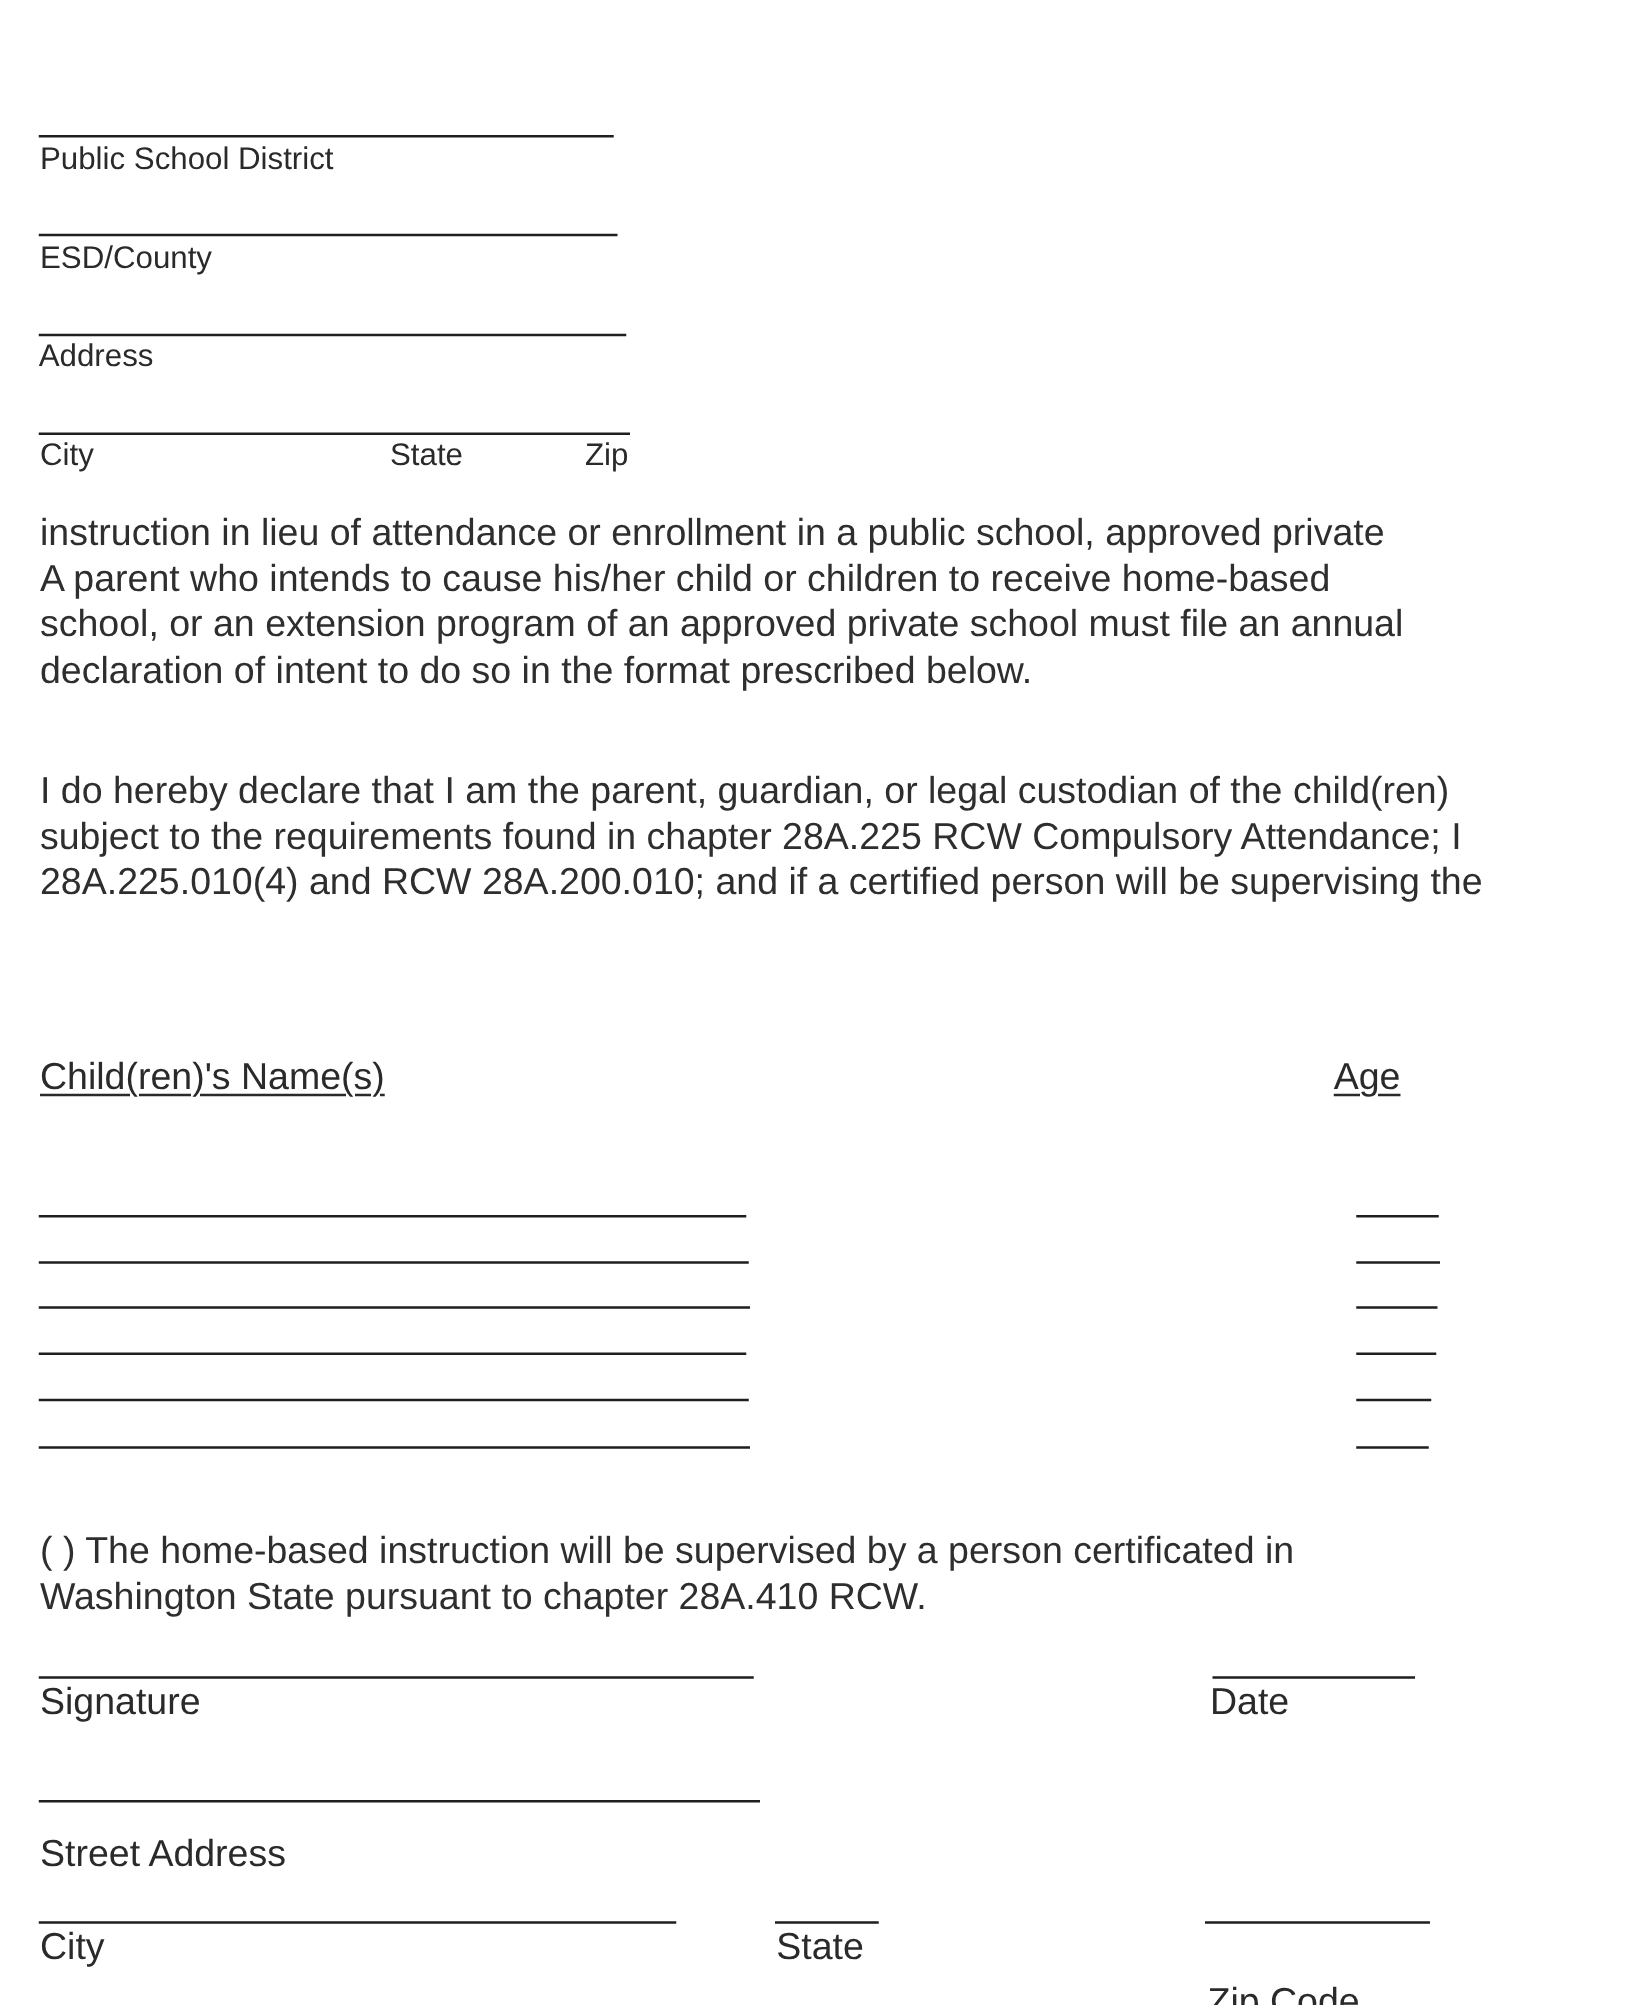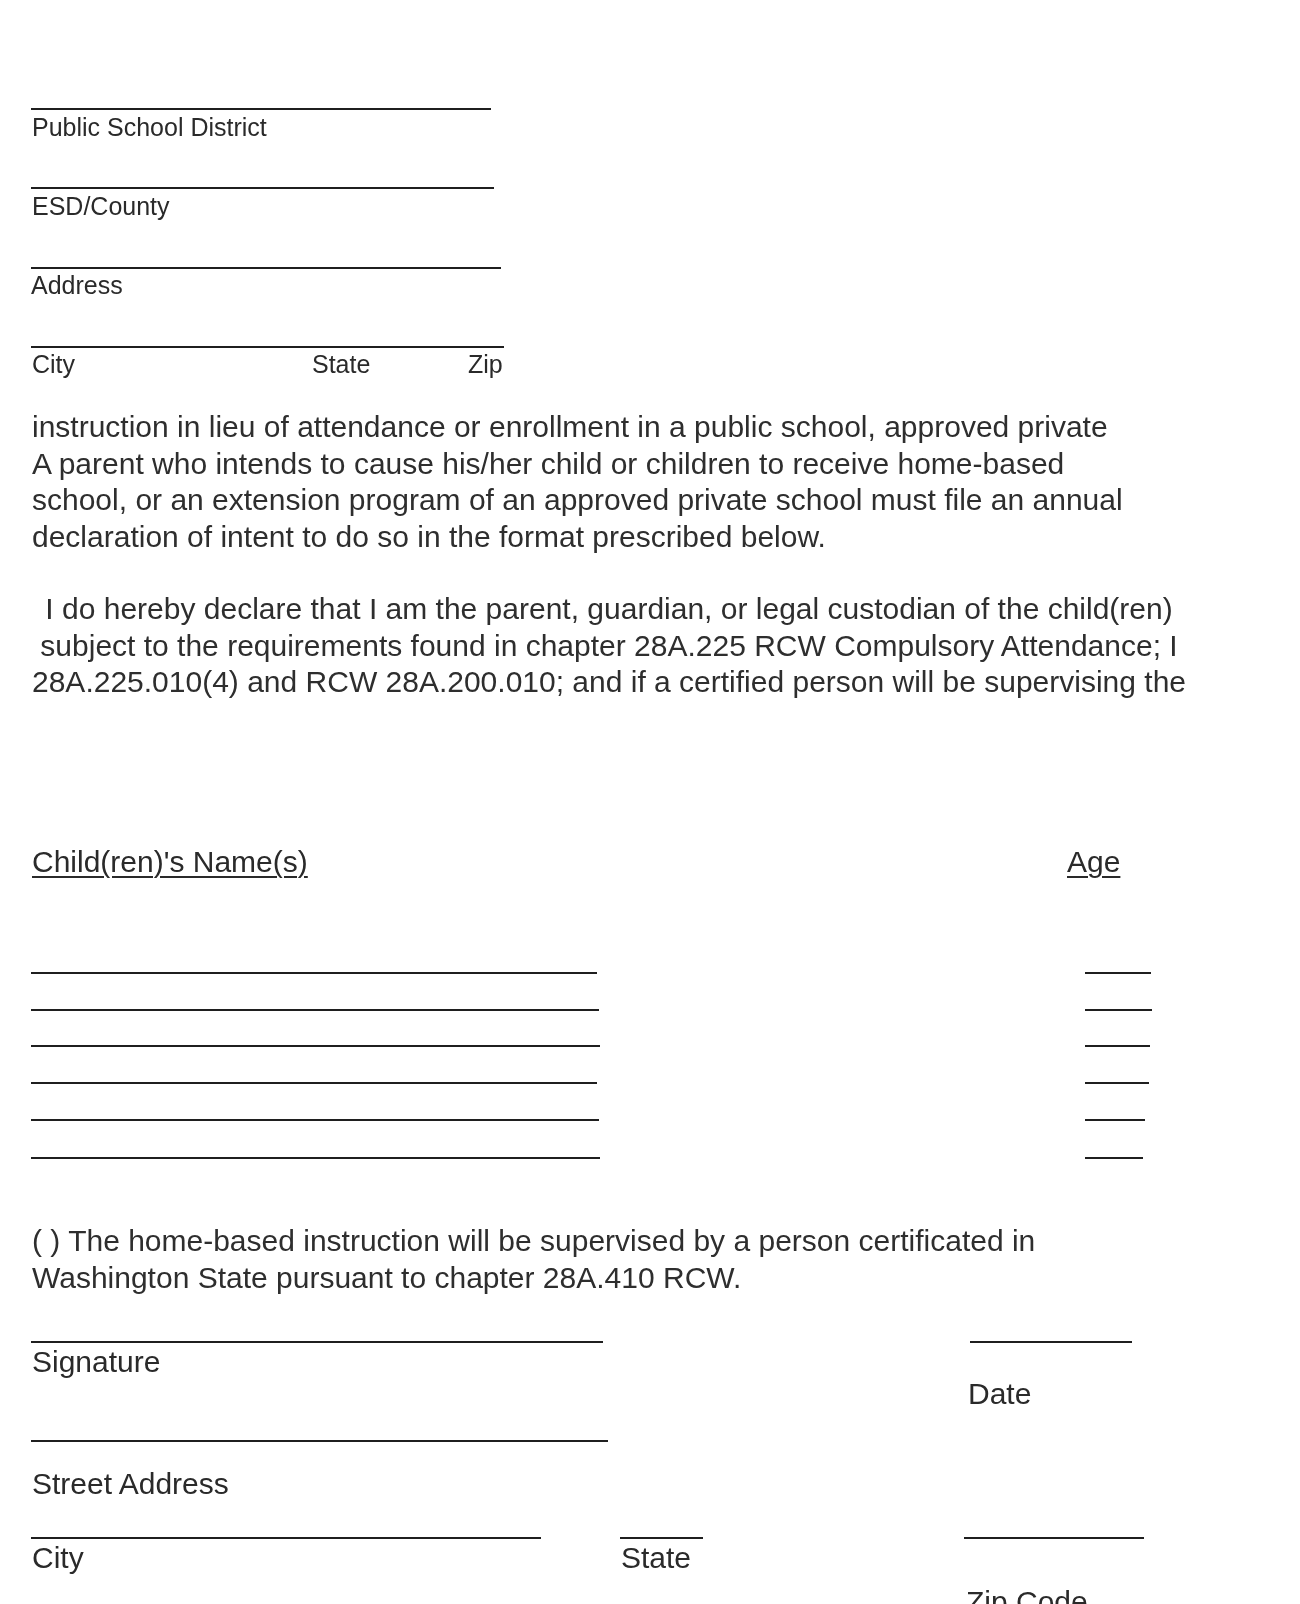--- a/index.html
+++ b/index.html
@@ -75,21 +75,21 @@
   <div class="lbl-sm" style="left:468px;top:350px;">Zip</div>
 </div>
 
 <div class="para" style="top:409px;">
   <div>instruction in lieu of attendance or enrollment in a public school, approved private</div>
   <div>A parent who intends to cause his/her child or children to receive home-based</div>
   <div>school, or an extension program of an approved private school must file an annual</div>
   <div>declaration of intent to do so in the format prescribed below.</div>
 </div>
 
-<div class="para" style="top:591px;text-align:center;">
+<div class="para" style="top:615px;">
   <div>I do hereby declare that I am the parent, guardian, or legal custodian of the child(ren)</div>
   <div>subject to the requirements found in chapter 28A.225 RCW Compulsory Attendance; I</div>
   <div>28A.225.010(4) and RCW 28A.200.010; and if a certified person will be supervising the</div>
 </div>
 
 <div>
   <div class="lbl-lg header-u" style="left:32px;top:845px;">Child(ren)'s Name(s)</div>
   <div class="lbl-lg header-u" style="left:1067px;top:845px;">Age</div>
 
   <input class="field" style="left: 31px; top: 944px; width: 566px; height: 28px;" value="">
@@ -131,21 +131,21 @@
   <div>Washington State pursuant to chapter 28A.410 RCW.</div>
 </div>
 
 <div>
   <input class="field" style="left: 31px; top: 1313px; width: 572px; height: 28px;">
   <div class="line" style="left:31px;top:1341px;width:572px;"></div>
   <div class="lbl-lg" style="left:32px;top:1345px;">Signature</div>
 
   <input class="field" style="left: 970px; top: 1313px; width: 162px; height: 28px;">
   <div class="line" style="left:970px;top:1341px;width:162px;"></div>
-  <div class="lbl-lg" style="left:968px;top:1345px;margin-top:32px;">Date</div>
+  <div class="lbl-lg" style="left:968px;top:1345px;">Date</div>
 
   <input class="field" style="left: 31px; top: 1412px; width: 577px; height: 28px;">
   <div class="line" style="left:31px;top:1440px;width:577px;"></div>
   <div class="lbl-lg" style="left:32px;top:1443px;margin-top:24px;">Street Address</div>
 
   <input class="field" style="left: 31px; top: 1509px; width: 510px; height: 28px;">
   <div class="line" style="left:31px;top:1537px;width:510px;"></div>
   <div class="lbl-lg" style="left:32px;top:1541px;">City</div>
 
   <input class="field" style="left: 620px; top: 1509px; width: 83px; height: 28px;">

